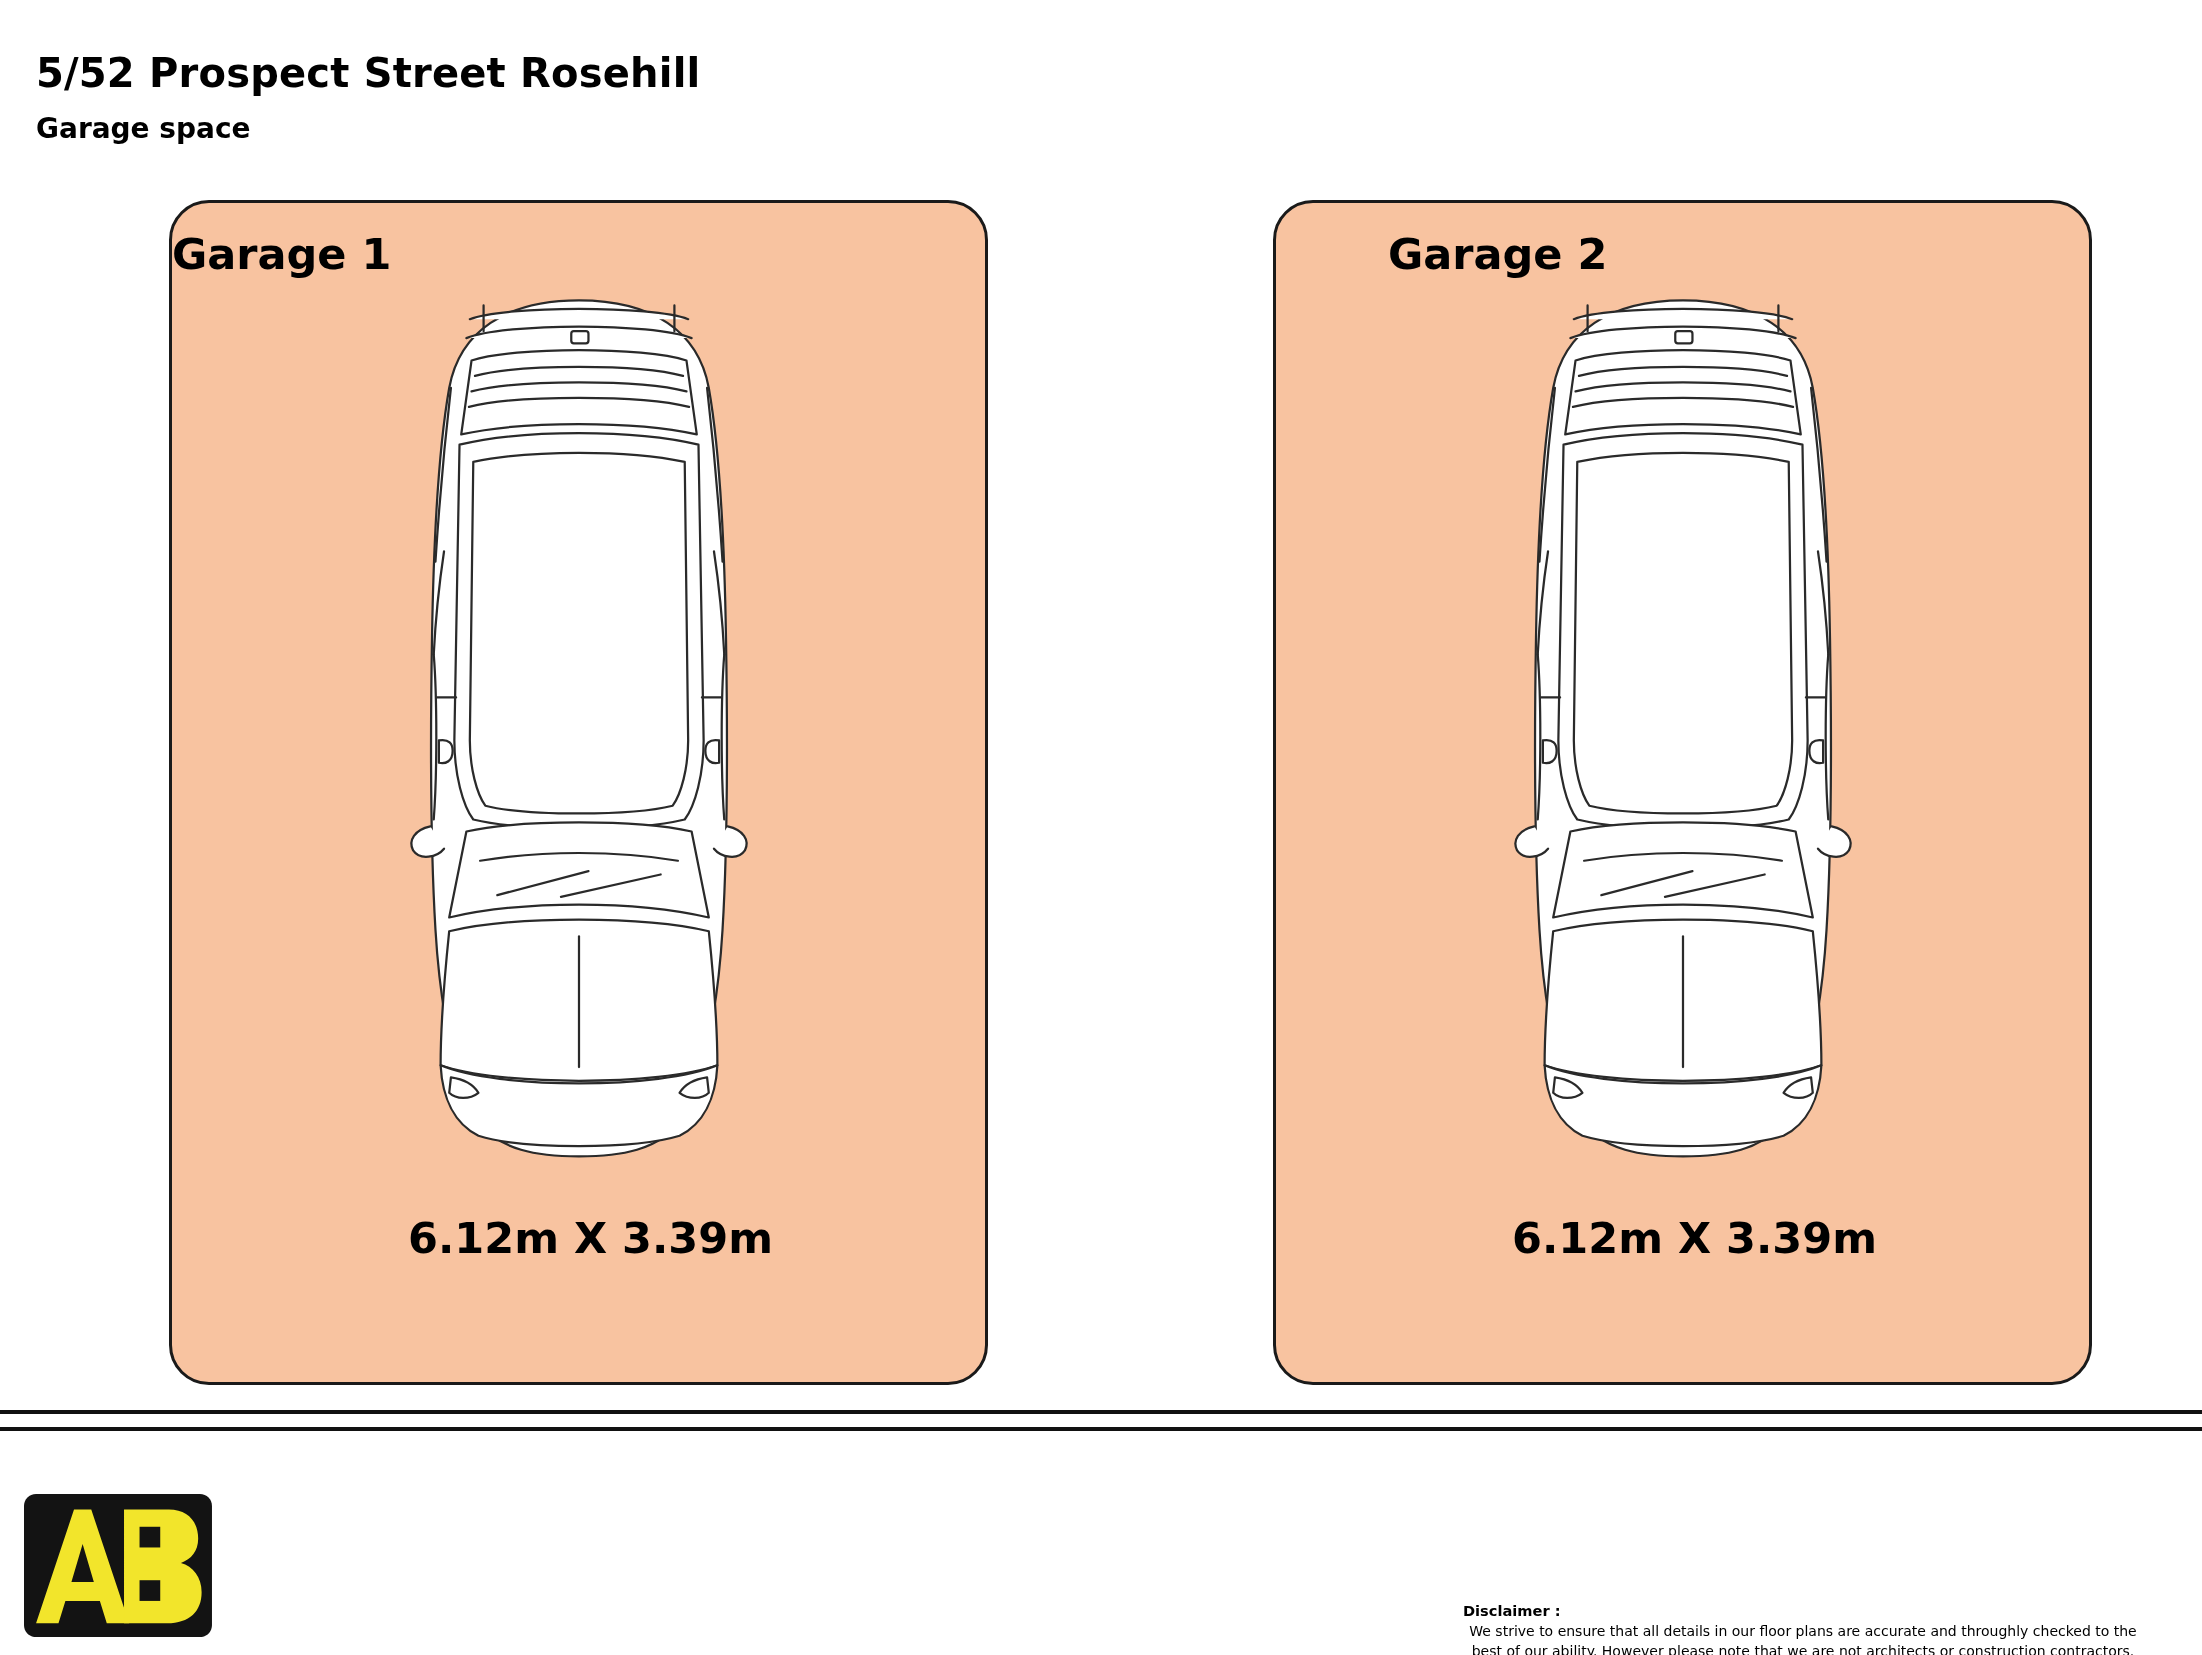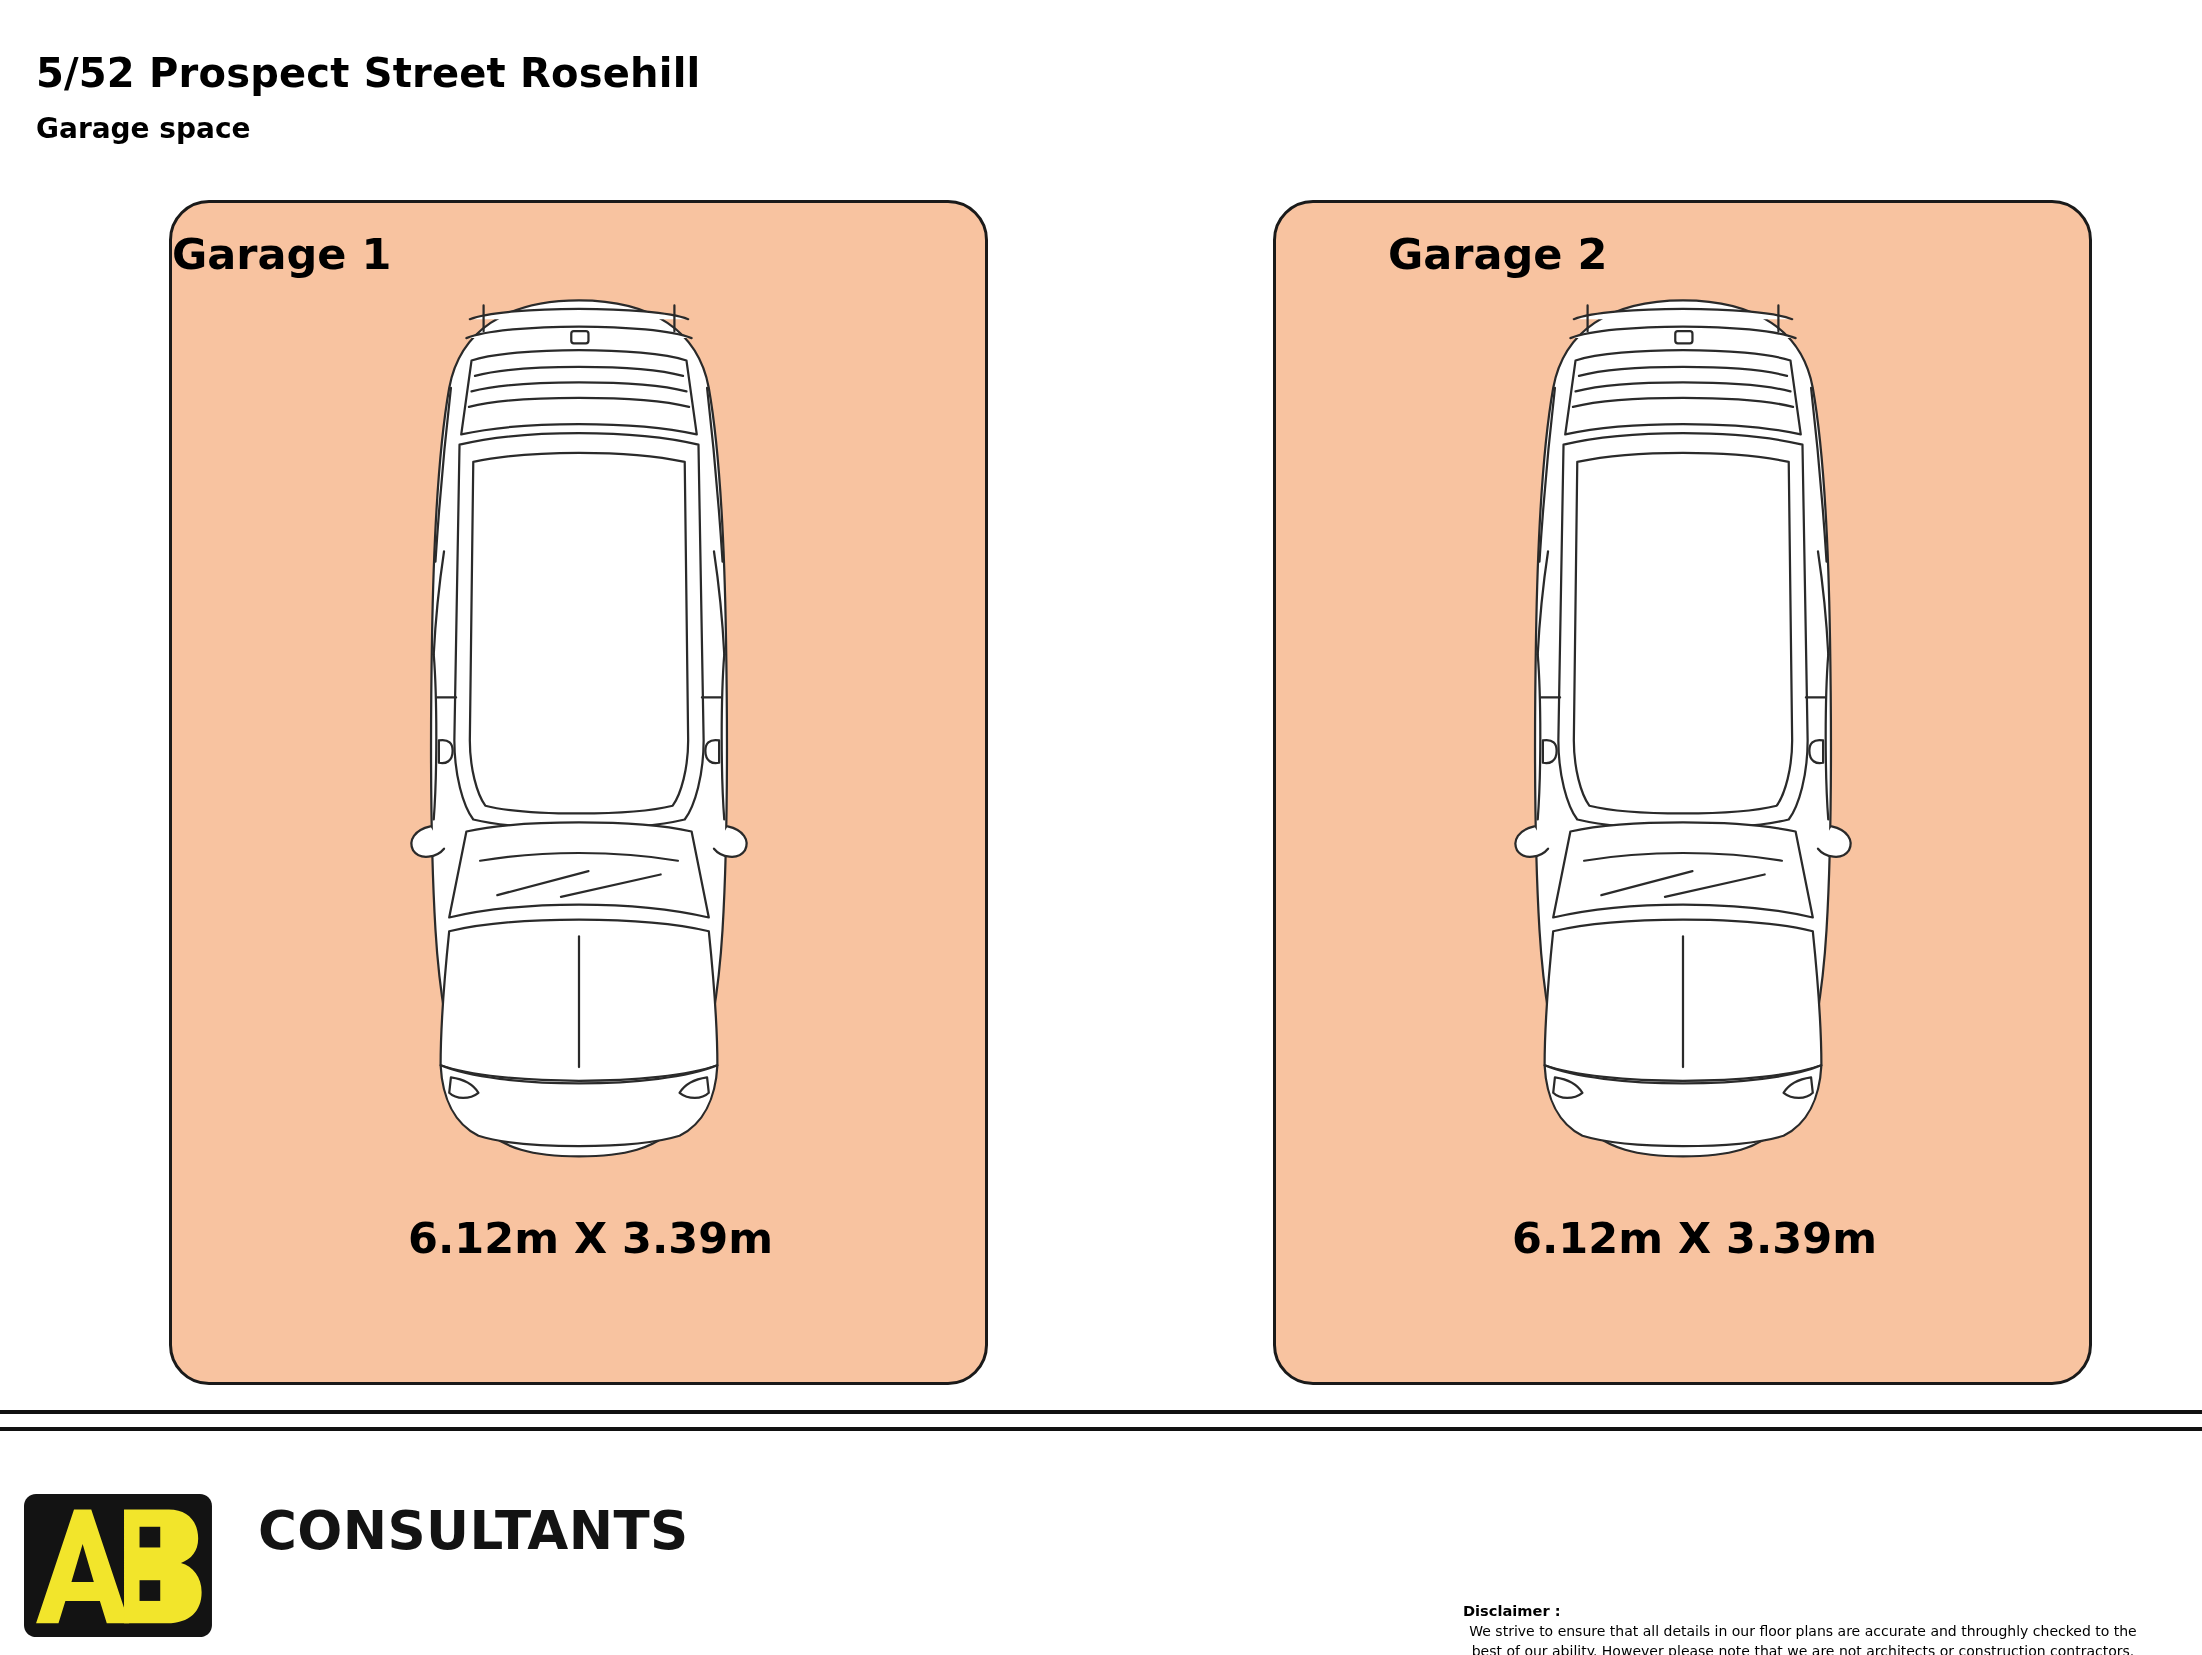--- a/index.html
+++ b/index.html
@@ -339,21 +339,20 @@
     <div class="logo-mark">
       <svg viewBox="0 0 218 166" xmlns="http://www.w3.org/2000/svg">
         <path d="M0 14 C0 6 6 0 14 0 L204 0 C212 0 218 6 218 14 L218 152 C218 160 212 166 204 166 L14 166 C6 166 0 160 0 152 Z" fill="#131313"></path>
         <path d="M14 150 L58 18 L78 18 L122 150 L96 150 L88 124 L48 124 L40 150 Z M55 102 L81 102 L68 58 Z" fill="#f2e52b"></path>
         <path d="M116 18 L168 18 C190 18 202 32 202 52 C202 66 194 76 182 80 C196 84 206 96 206 114 C206 136 192 150 166 150 L116 150 Z" fill="#f2e52b"></path>
         <rect x="134" y="38" width="24" height="24" fill="#131313"></rect>
         <rect x="134" y="100" width="24" height="24" fill="#131313"></rect>
       </svg>
     </div>
     <div class="logo-text">
-      <div class="logo-consultants">CONSULTANTS</div>
     </div>
   </div>
 
   <div class="disclaimer">
     <div class="disclaimer-title">Disclaimer :</div>
     <div class="disclaimer-body">We strive to ensure that all details in our floor plans are accurate and throughly checked to the best of our ability. However please note that we are not architects or construction contractors. The information provided including are calculations. is approximate and ha not been surveyed or drawn to scale. Our floor plans are intended solely for representational purpose and should be used as such. They should not be relied upon for structural, detailed, or other critical information.</div>
   </div>
 
 </div>
 

